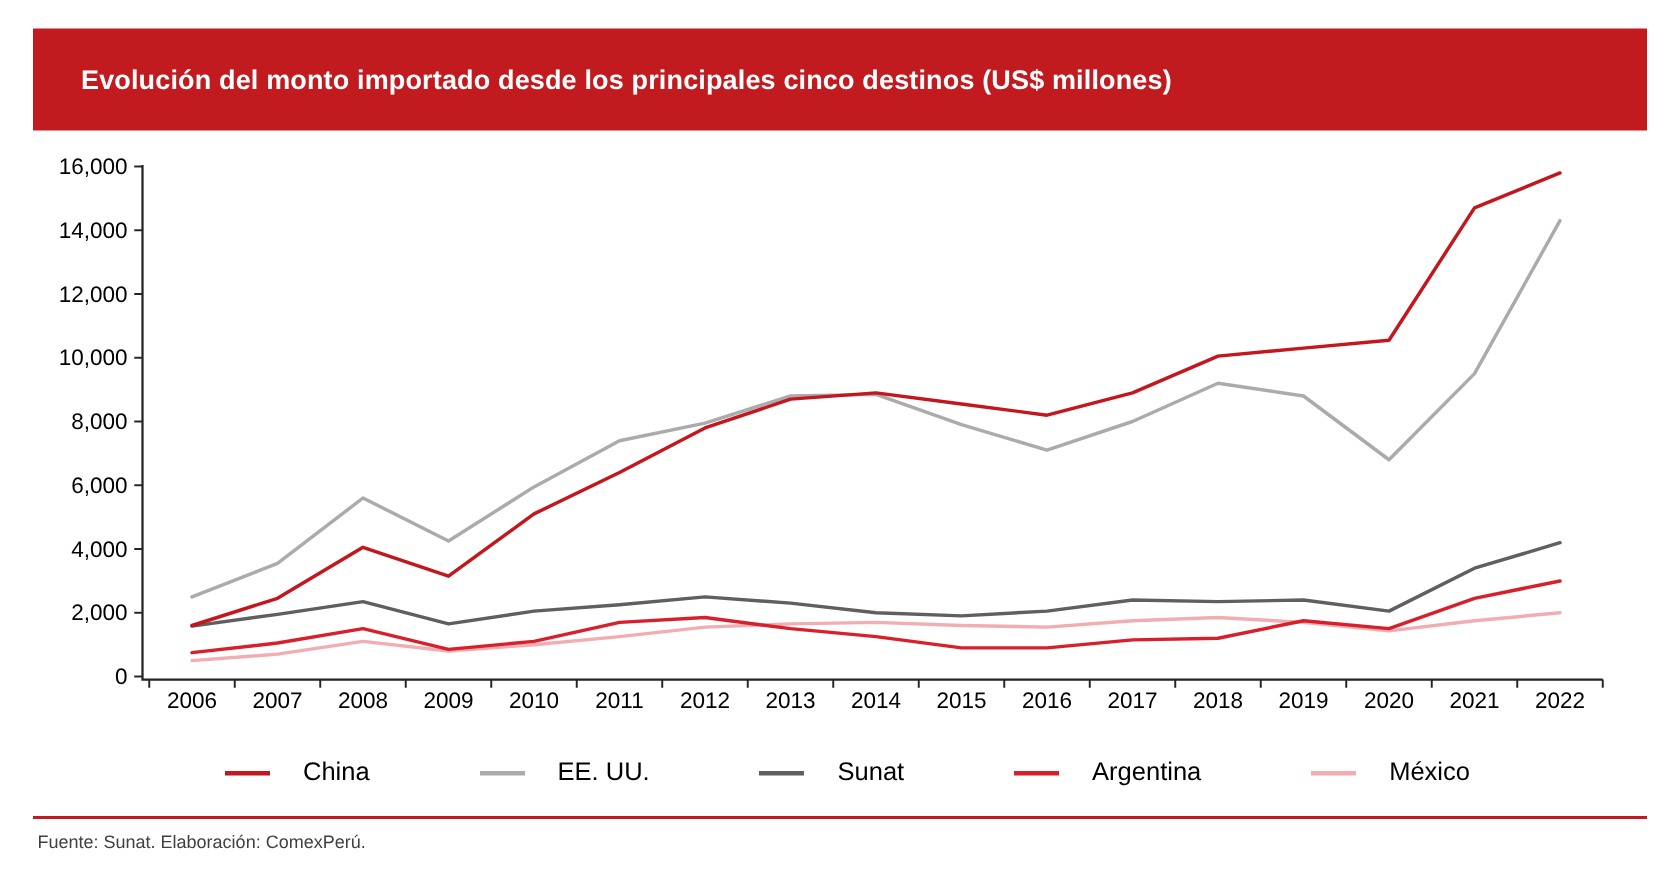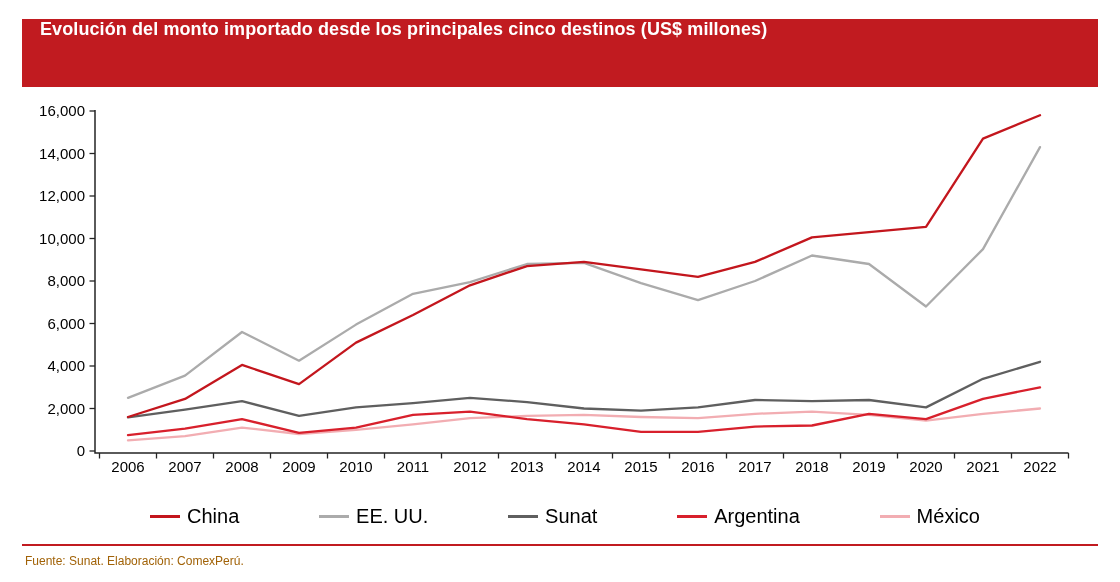--- a/index.html
+++ b/index.html
@@ -2,33 +2,33 @@
 <html><head>
 <meta charset="utf-8">
 <style>
   html,body{margin:0;padding:0}
   body{
     width:1120px;height:582px;position:relative;overflow:hidden;
     background:#ffffff;font-family:"Liberation Sans",sans-serif;
   }
   .banner{
     position:absolute;left:22px;top:19px;width:1076px;height:68px;
-    display:flex;align-items:flex-start;padding-left:18px;box-sizing:border-box;
+    display:flex;align-items:center;padding-left:32px;box-sizing:border-box;
   }
   .banner-title{color:#ffffff;font-weight:bold;font-size:18px;letter-spacing:.1px}
   #chart{position:absolute;left:0;top:0}
   #chart text{fill:#000000;font-family:"Liberation Sans",sans-serif;font-size:15px}
   .legend{
     position:absolute;left:150px;top:505px;width:830px;
     display:flex;justify-content:space-between;align-items:center;
   }
-  .legend-item{display:flex;align-items:center;gap:7px;font-size:20px;color:#000}
+  .legend-item{display:flex;align-items:center;gap:22px;font-size:17px;color:#000}
   .legend-swatch{display:inline-block;width:30px;height:3px}
   .footer-rule{position:absolute;left:22px;top:544px;width:1076px;height:2px}
-  .footer-text{position:absolute;left:25px;top:554px;font-size:12px;color:#a16207}
+  .footer-text{position:absolute;left:25px;top:554px;font-size:12px;color:#404040}
 </style>
 </head>
 <body>
 
 <div class="banner" style="background: rgb(193, 27, 32);">
   <span class="banner-title">Evolución del monto importado desde los principales cinco destinos (US$ millones)</span>
 </div>
 
 <svg id="chart" width="1120" height="500" viewBox="0 0 1120 500" aria-hidden="true">
     <line x1="89.5" y1="451" x2="95" y2="451" stroke="#242424" stroke-width="1.3"></line>

